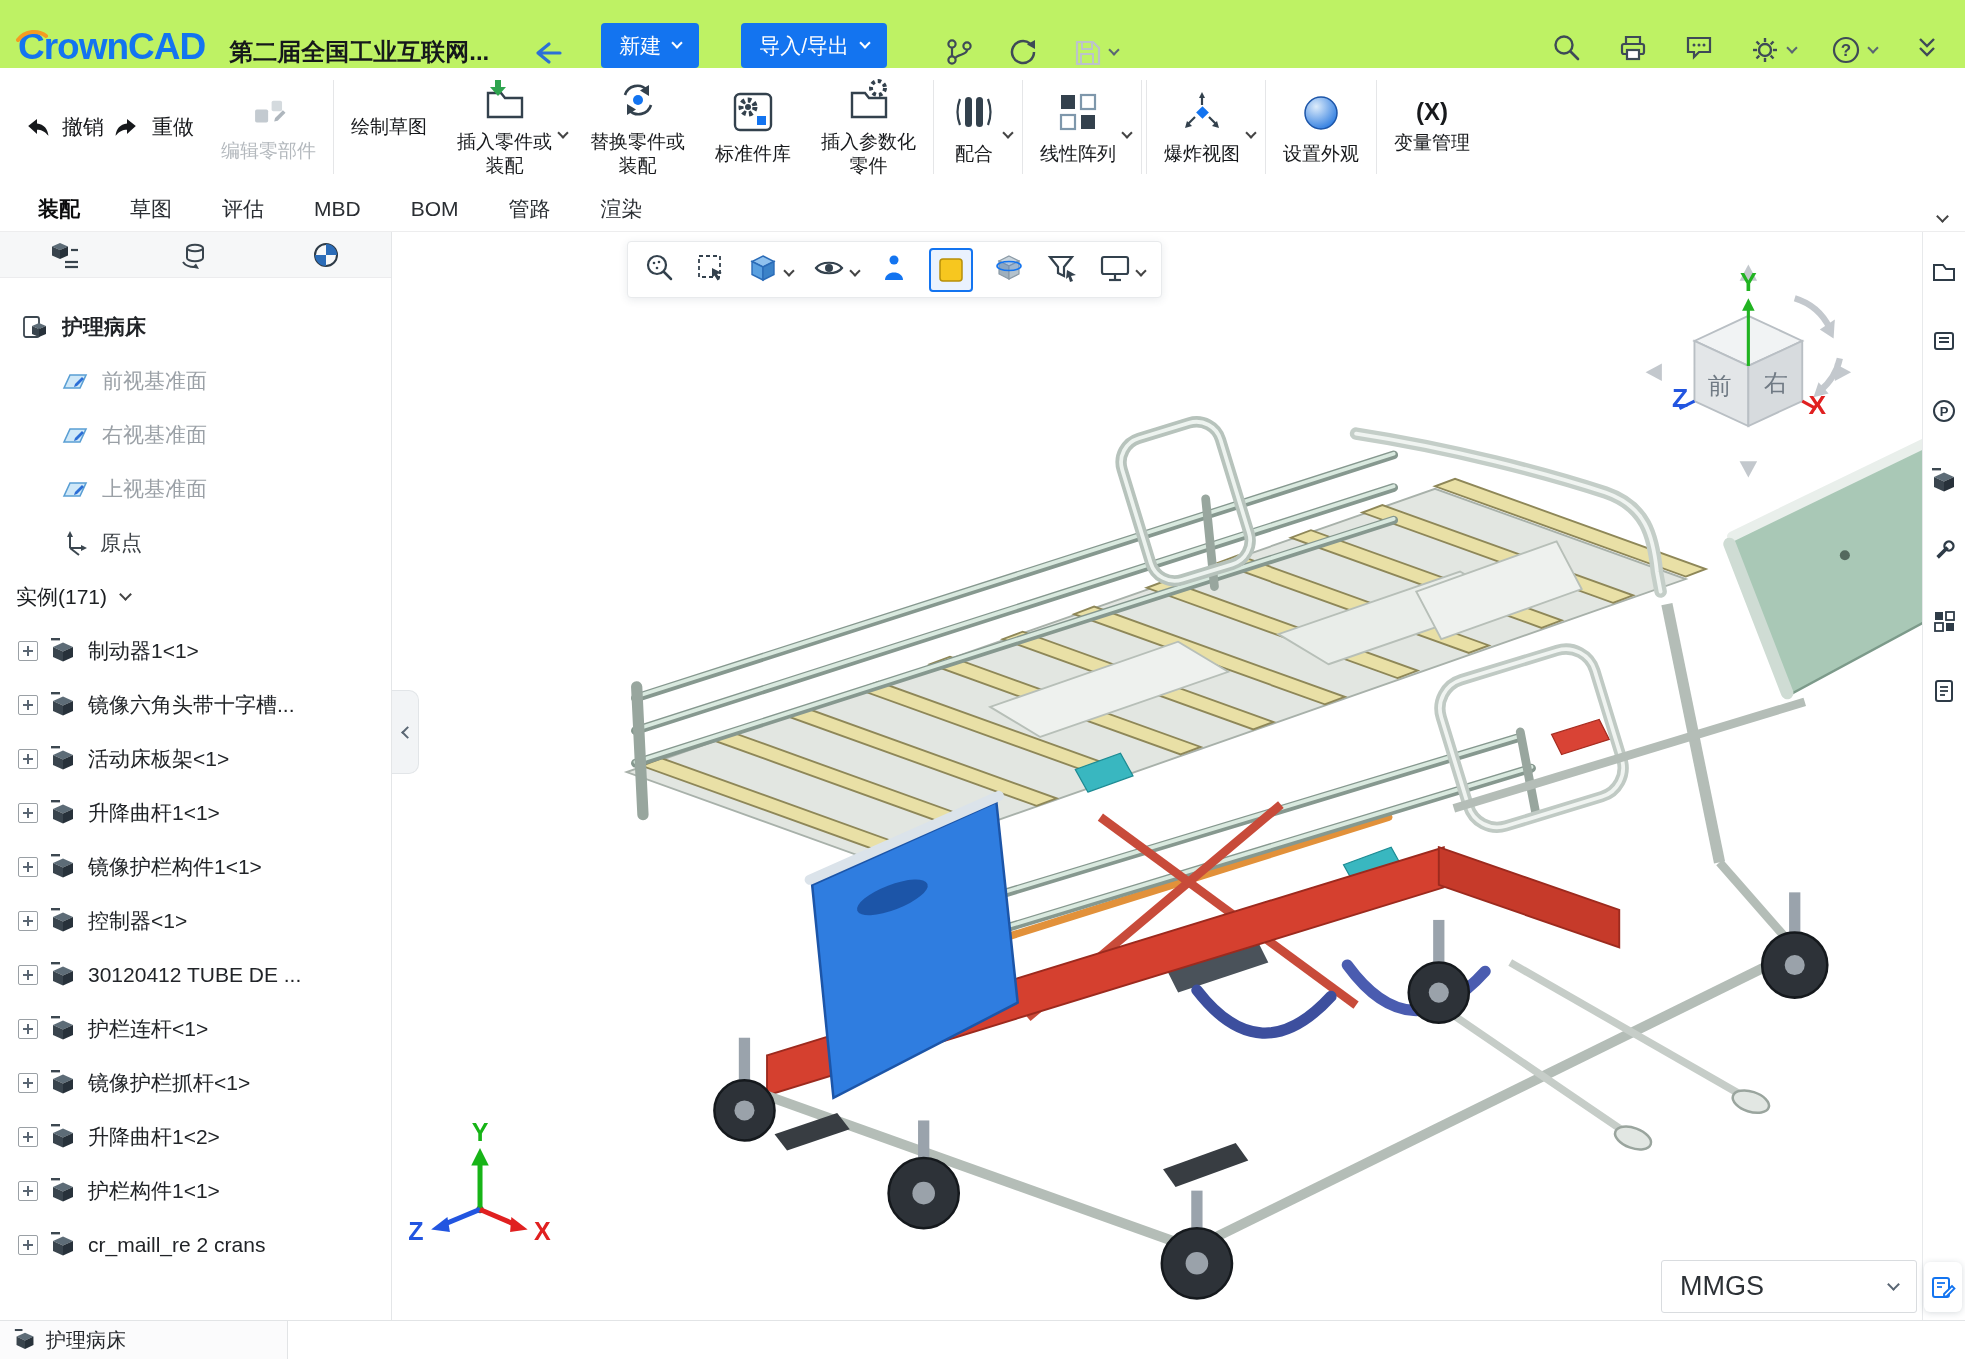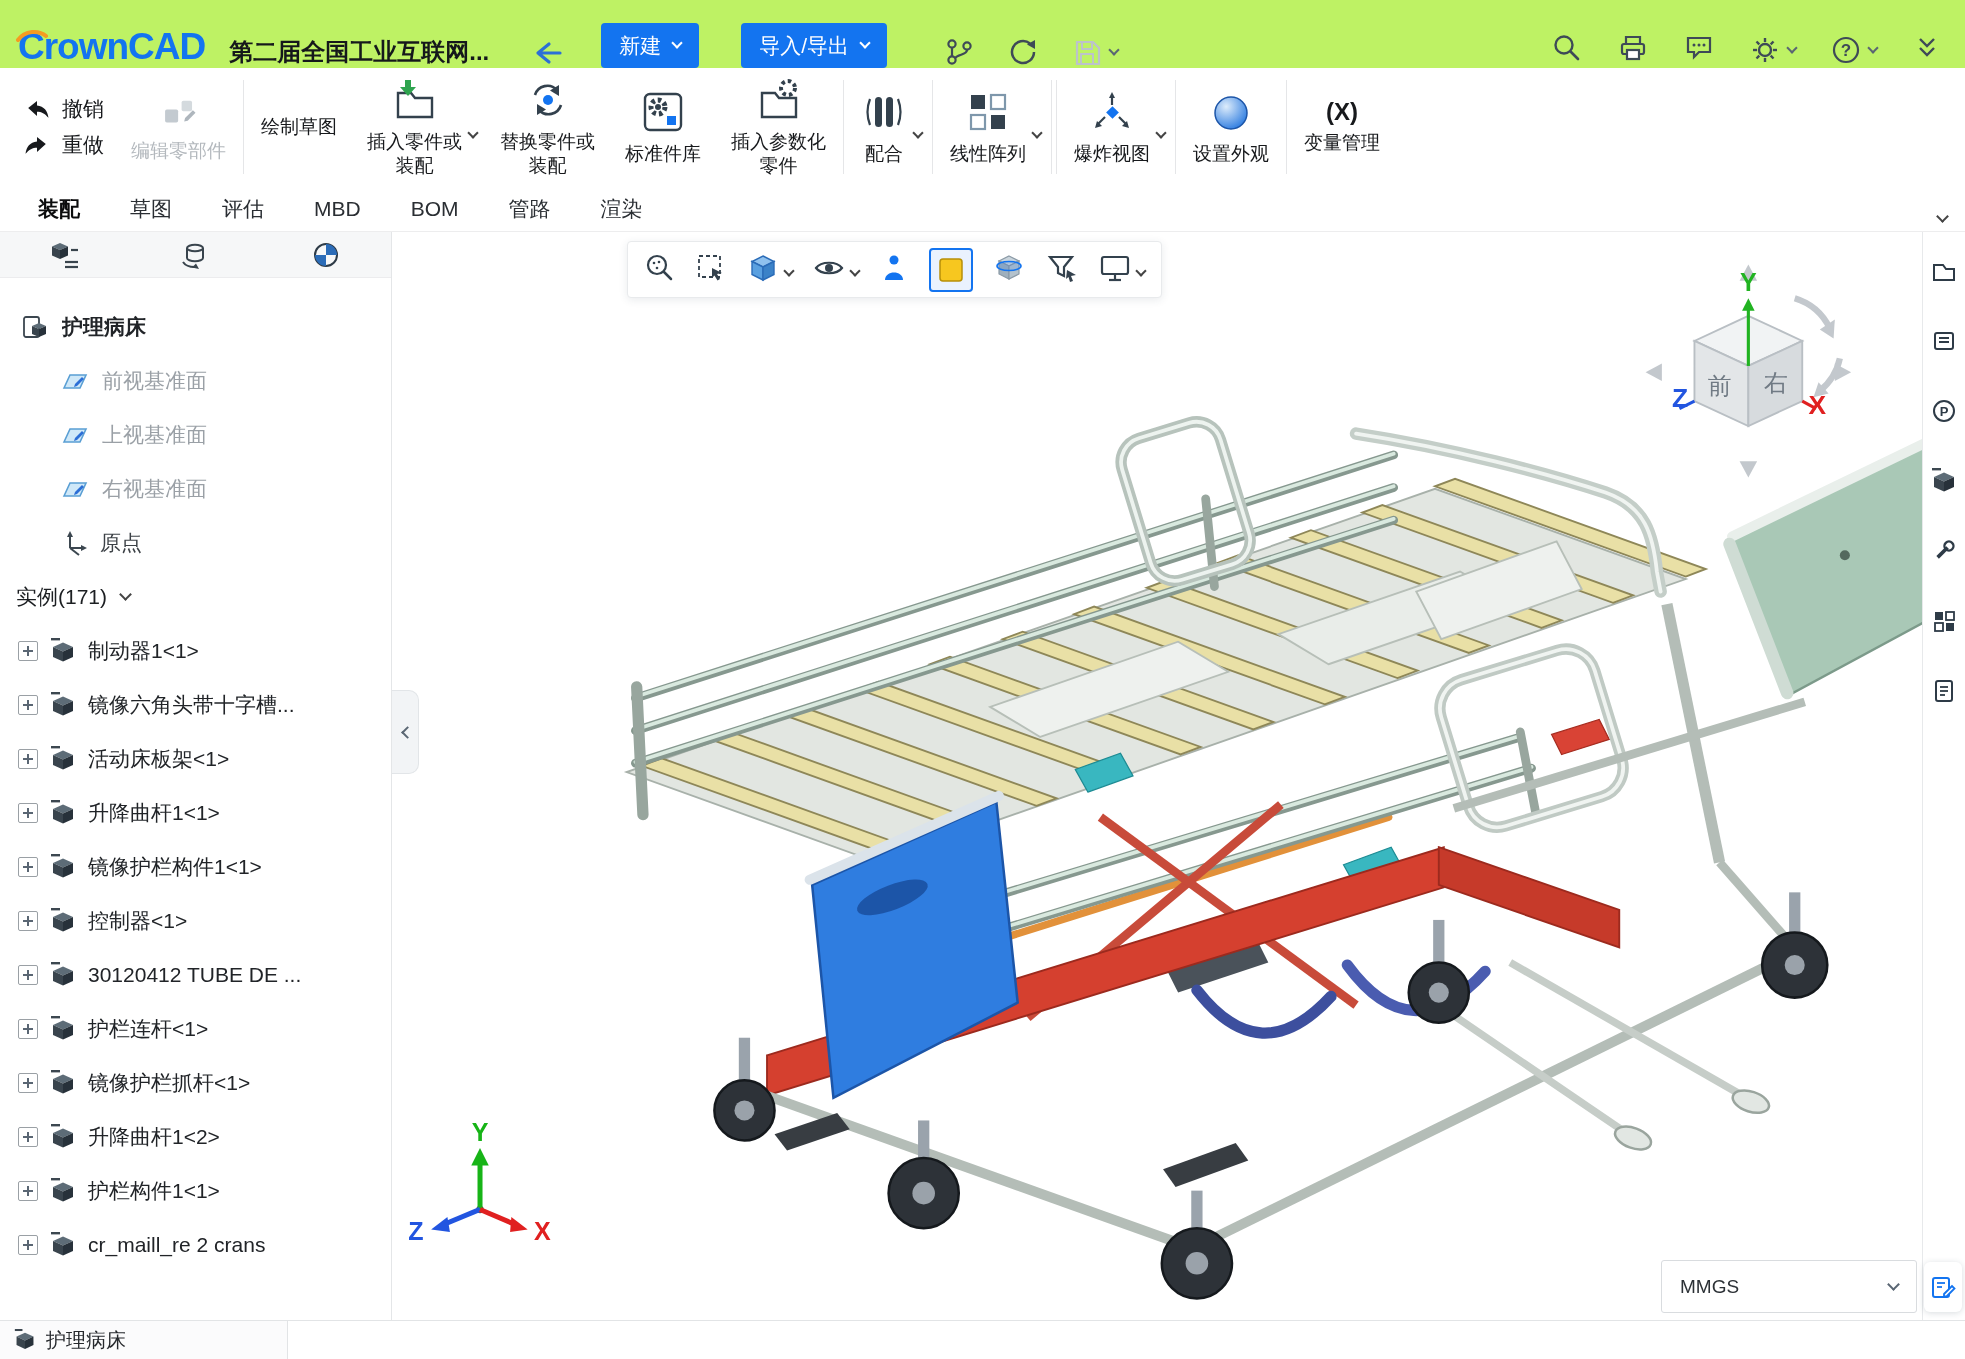--- a/index.html
+++ b/index.html
@@ -20,21 +20,21 @@
 .tb-icon{display:flex;align-items:center;gap:7px}
 .ml56{margin-left:56px}.ml32{margin-left:32px}
 .topbar-right{margin-left:auto;display:flex;align-items:center;gap:34px;padding-right:8px}
 .chev{display:inline-block;width:9px;height:9px;border-right:2px solid #5a6673;border-bottom:2px solid #5a6673;transform:rotate(45deg);margin-top:-5px}
 .chev.white{border-color:#fff}
 .chev.sm{width:8px;height:8px}
 .chev.left{transform:rotate(135deg);margin:0 0 0 4px}
 .chev.dark{border-color:#444}
 
 .ribbon{position:absolute;top:68px;left:0;right:0;height:118px;background:#fff;z-index:7;display:flex;align-items:stretch;padding-left:8px;overflow:hidden}
-.undo-col{display:flex;flex-direction:column;justify-content:center;gap:8px;padding:0 12px 0 14px}
+.undo-col{display:flex;flex-direction:row;justify-content:center;gap:8px;padding:0 12px 0 14px}
 .undo-col button{display:flex;align-items:center;gap:10px;font-size:21px;color:#17191c}
 .vsep{width:1px;background:#e5e6e8;margin:12px 2px}
 .rib-group{display:flex;align-items:center}
 .rib-item{display:flex;flex-direction:column;align-items:center;justify-content:center;gap:7px;padding:0 15px;font-size:19px;color:#17191c;text-align:center}
 .rib-item .lbls{line-height:1.24}
 .rib-item .lbls div{white-space:nowrap}
 .rib-item.gray{color:#b3b8bd}
 .rib-caret{margin:0 8px 0 -8px;align-self:center;padding-top:10px}
 .xsym{font-size:24px;font-weight:700;line-height:1}
 .rib-ic{flex:0 0 auto}
@@ -58,21 +58,21 @@
 .plus::before{content:"";position:absolute;left:4px;right:4px;top:8px;height:2px;background:#5a6673}
 .plus::after{content:"";position:absolute;top:4px;bottom:4px;left:8px;width:2px;background:#5a6673}
 .collapse-handle{position:absolute;left:392px;top:690px;width:27px;height:84px;background:#f2f4f6;border:1px solid #e2e5e8;border-left:none;border-radius:0 10px 10px 0;z-index:6;display:flex;align-items:center;justify-content:center;color:#8a929a}
 
 .view-toolbar{position:absolute;left:627px;top:241px;height:57px;background:#fff;border:1px solid #e8eaec;border-radius:4px;box-shadow:0 2px 8px rgba(40,60,80,.10);z-index:6;display:flex;align-items:center;gap:19px;padding:0 16px}
 .vt-group{display:flex;align-items:center;gap:5px}
 .vt-sel{display:flex;align-items:center;justify-content:center;width:44px;height:44px;border:2px solid #1374f0;border-radius:4px;background:#eaf2fe;cursor:pointer}
 
 .right-strip{position:absolute;right:0;top:232px;width:43px;bottom:39px;background:#fff;border-left:1px solid #e7e9eb;z-index:6;display:flex;flex-direction:column;align-items:center;gap:40px;padding-top:26px}
 
-.units-box{position:absolute;left:1661px;top:1260px;width:256px;height:53px;background:#fff;border:1px solid #d9dcdf;border-radius:3px;z-index:6;display:flex;align-items:center;padding:9px 18px;font-size:19px;color:#2c3136;cursor:pointer}
+.units-box{position:absolute;left:1661px;top:1260px;width:256px;height:53px;background:#fff;border:1px solid #d9dcdf;border-radius:3px;z-index:6;display:flex;align-items:center;padding:9px 18px;font-size:27px;color:#2c3136;cursor:pointer}
 .units-box .chev{margin-left:auto}
 .note-btn{position:absolute;left:1924px;top:1262px;width:38px;height:50px;background:#fff;border-radius:6px;box-shadow:0 1px 6px rgba(40,60,80,.18);z-index:7;display:flex;align-items:center;justify-content:center}
 
 .statusbar{position:absolute;left:0;right:0;bottom:0;height:39px;background:#fff;border-top:1px solid #e2e4e6;z-index:7;display:flex;align-items:stretch}
 .sb-tab{display:flex;align-items:center;gap:10px;width:288px;padding-left:14px;border-right:1px solid #e2e4e6;font-size:20px;color:#26292d;background:#fbfbfc}
 </style>
 </head>
 <body>
 
 <div class="app">
@@ -549,27 +549,27 @@
     <div class="trow plane">
       <svg class="t-ic" width="26" height="24" viewBox="0 0 26 24">
             <use href="#icon-plane"></use>
           </svg>
       <span class="t-lbl">前视基准面</span>
     </div>
     <div class="trow plane">
       <svg class="t-ic" width="26" height="24" viewBox="0 0 26 24">
             <use href="#icon-plane"></use>
           </svg>
-      <span class="t-lbl">上视基准面</span>
+      <span class="t-lbl">右视基准面</span>
     </div>
     <div class="trow plane">
       <svg class="t-ic" width="26" height="24" viewBox="0 0 26 24">
             <use href="#icon-plane"></use>
           </svg>
-      <span class="t-lbl">右视基准面</span>
+      <span class="t-lbl">上视基准面</span>
     </div>
     <div class="trow origin">
       <svg class="t-ic" width="26" height="26" viewBox="0 0 26 26">
         <line x1="8" y1="18" x2="8" y2="5" stroke="#3c4750" stroke-width="2"></line>
         <polygon points="8,1 5,7 11,7" fill="#3c4750"></polygon>
         <line x1="8" y1="18" x2="21" y2="18" stroke="#3c4750" stroke-width="2"></line>
         <polygon points="25,18 19,15 19,21" fill="#3c4750"></polygon>
         <line x1="8" y1="18" x2="17" y2="25" stroke="#3c4750" stroke-width="2"></line>
       </svg>
       <span class="t-lbl">原点</span>

